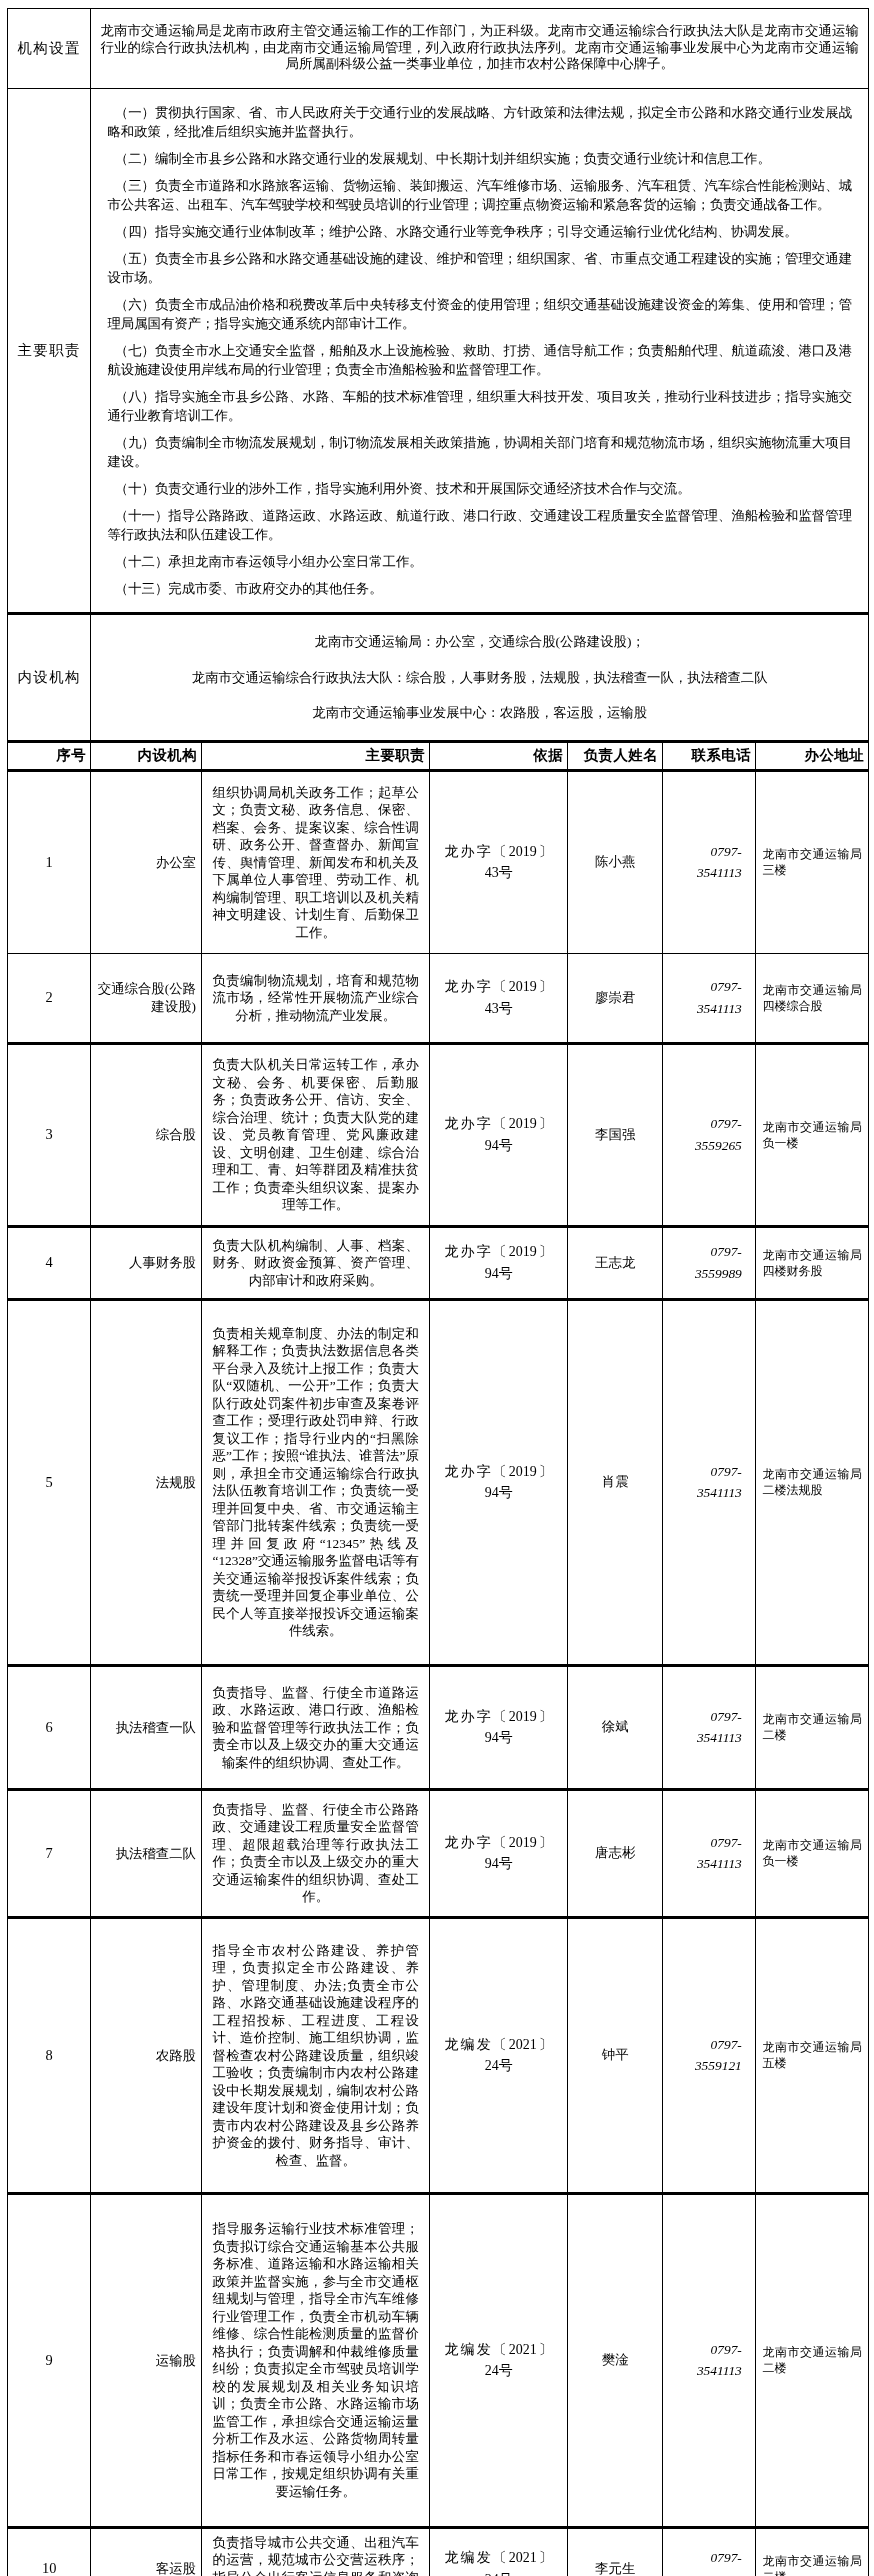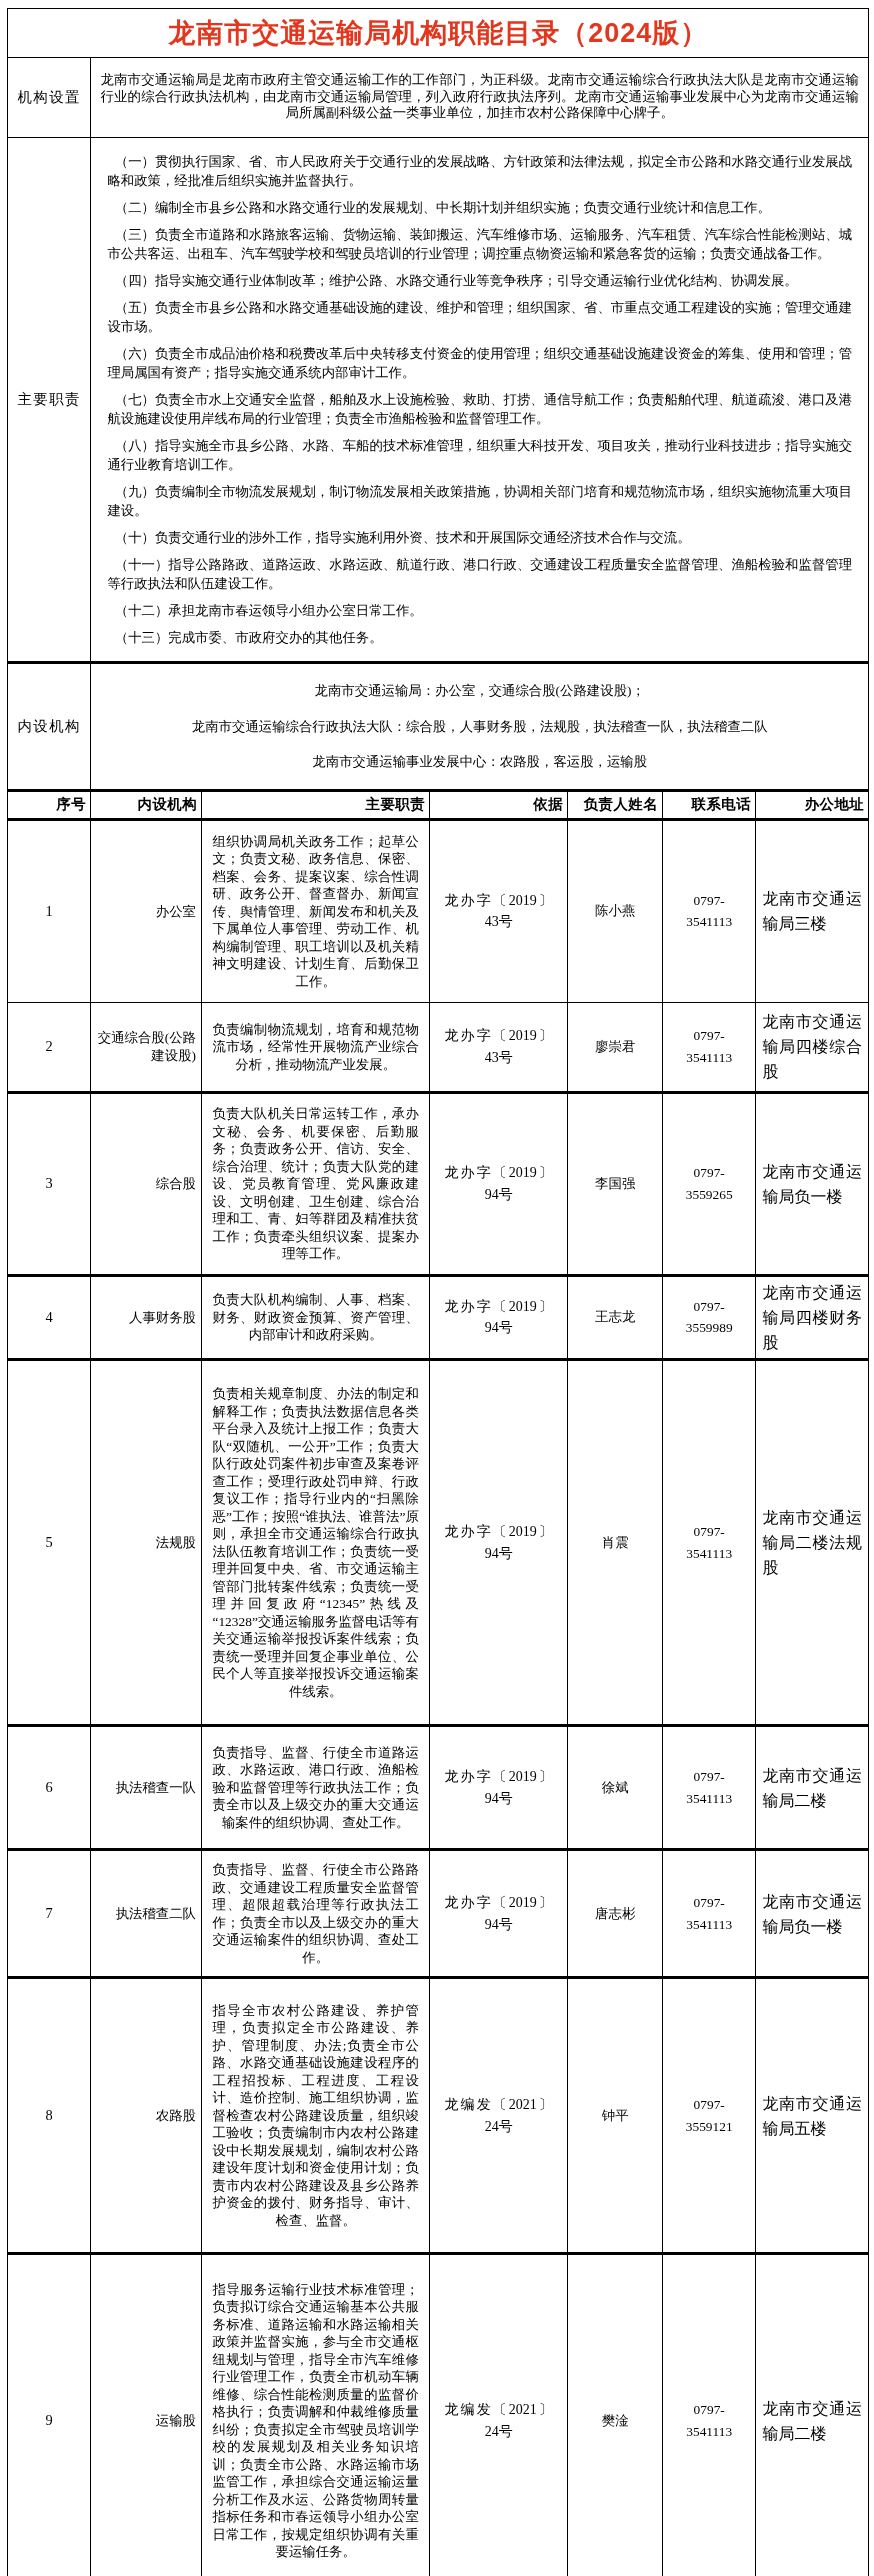--- a/index.html
+++ b/index.html
@@ -43,23 +43,23 @@
   .c-org{ text-align:right; font-size:13.4px; line-height:17.5px; padding:1px 5.2px; }
   .c-duty{
     font-size:13.4px; line-height:17.5px; text-align:justify; text-align-last:center;
     padding:4.1px 10.3px;
   }
   .c-basis{
     font-size:14px; line-height:21.6px; text-align:justify; text-align-last:center;
     padding:3.1px 14.4px;
   }
   .c-person{ text-align:center; font-size:13.4px; }
-  .c-phone{ text-align:center; font-size:13.4px; line-height:21.6px; padding:3.1px 13.4px; }
+  .c-phone{ text-align:right; font-size:13.4px; line-height:21.6px; padding:3.1px 13.4px;font-style:italic; }
   .c-addr{
-    font-size:16px; line-height:25px; text-align:justify; text-align-last:left;
+    font-size:12px; line-height:16px; text-align:justify; text-align-last:left;
     padding:3.1px 6.2px;
     margin-top:47px;
   }
   .f-val{ font-size:13.4px; line-height:18.5px; text-align:left; padding:2.1px 7.2px; }
   .f-center{ text-align:center; font-size:14.4px; letter-spacing:1px; }
 
   
   tr.h-title{ height:49px; }
   tr.h-setup{ height:80px; }
   tr.h-duties{ height:501px; }
@@ -79,23 +79,20 @@
     <col style="width:83px">
       <col style="width:111px">
       <col style="width:228px">
     <col style="width:138px">
       <col style="width:95px">
       <col style="width:93px">
       <col style="width:113px">
   </colgroup>
 
   <tbody>
-      <tr class="h-title bt3">
-    <td colspan="7" class="page-title">龙南市交通运输局机构职能目录（2024版）</td>
-  </tr>
 
   <tr class="h-setup">
     <td class="label-cell">机构设置</td>
     <td colspan="6" class="section-content">龙南市交通运输局是龙南市政府主管交通运输工作的工作部门，为正科级。龙南市交通运输综合行政执法大队是龙南市交通运输行业的综合行政执法机构，由龙南市交通运输局管理，列入政府行政执法序列。龙南市交通运输事业发展中心为龙南市交通运输局所属副科级公益一类事业单位，加挂市农村公路保障中心牌子。</td>
   </tr>
 
   <tr class="h-duties">
     <td class="label-cell">主要职责</td>
     <td colspan="6" class="duties-content">
       <p>（一）贯彻执行国家、省、市人民政府关于交通行业的发展战略、方针政策和法律法规，拟定全市公路和水路交通行业发展战略和政策，经批准后组织实施并监督执行。</p>

